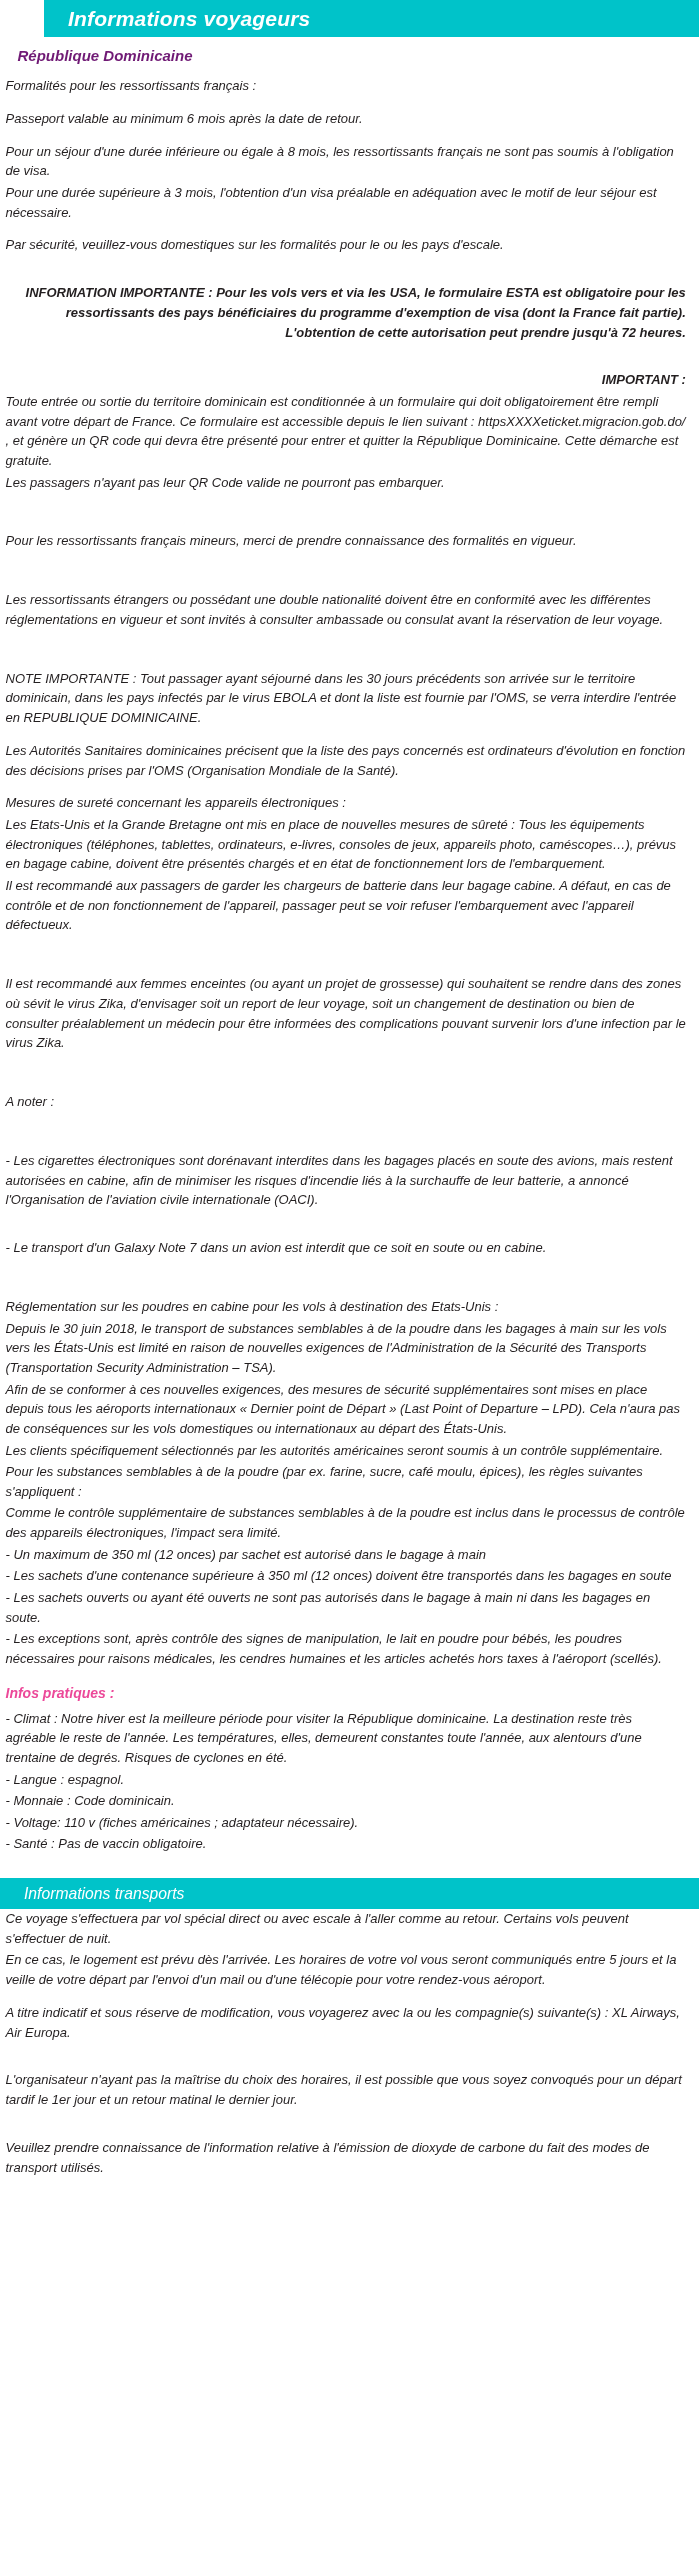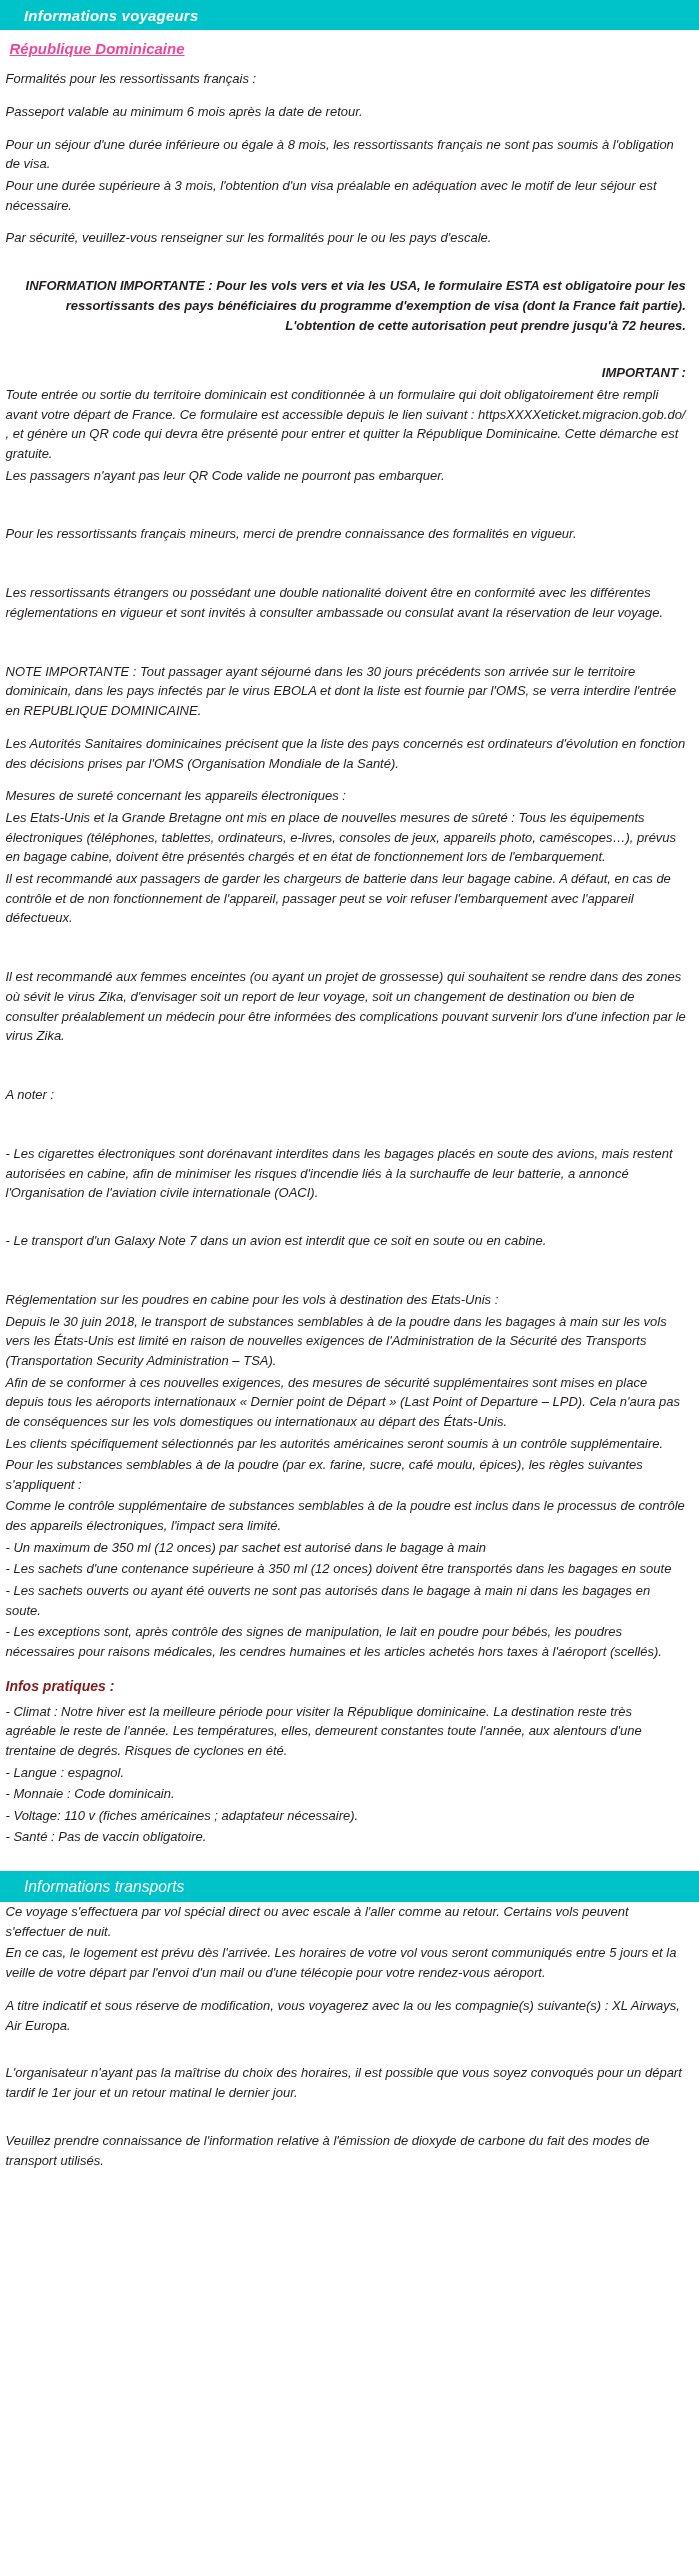--- a/index.html
+++ b/index.html
@@ -16,38 +16,38 @@
     width: 699px;
     box-sizing: border-box;
     position: relative;
     padding: 0 0 18.5px 0;
   }
   .banner {
     background: #00c3c9;
     color: #ffffff;
     font-style: italic;
     font-weight: bold;
-    font-size: 15px;
+    font-size: 21px;
     padding: 6.5px 0 6.5px 24px;
     letter-spacing: 0.2px;
+    margin-left: 44px;
   }
   .content {
     padding: 0 9.2px 0 5.5px;
   }
   h2.country {
-    color: #ec4899;
+    color: #701a75;
     font-style: italic;
     font-weight: bold;
     font-size: 15px;
-    margin: 10px 0 12px 4px;
+    margin: 10px 0 12px 12px;
     padding: 0;
-    text-decoration: underline;
   }
   h3.section {
-    color: #7f1d1d;
+    color: #ec4899;
     font-style: italic;
     font-weight: bold;
     font-size: 14px;
     margin: 16.6px 0 7.4px 0;
     padding: 0;
   }
   p {
     font-size: 13px;
     font-style: italic;
     line-height: 1.52;
@@ -84,21 +84,21 @@
   <div class="banner">Informations voyageurs</div>
 
   <div class="content">
 
     <h2 class="country">République Dominicaine</h2>
 
     <p>Formalités pour les ressortissants français :</p>
     <p>Passeport valable au minimum 6 mois après la date de retour.</p>
     <p class="tight">Pour un séjour d'une durée inférieure ou égale à 8 mois, les ressortissants français ne sont pas soumis à l'obligation de visa.</p>
     <p>Pour une durée supérieure à 3 mois, l'obtention d'un visa préalable en adéquation avec le motif de leur séjour est nécessaire.</p>
-    <p class="gap-lg">Par sécurité, veuillez-vous renseigner sur les formalités pour le ou les pays d'escale.</p>
+    <p class="gap-lg">Par sécurité, veuillez-vous domestiques sur les formalités pour le ou les pays d'escale.</p>
 
     <p class="bold gap-lg">INFORMATION IMPORTANTE : Pour les vols vers et via les USA, le formulaire ESTA est obligatoire pour les ressortissants des pays bénéficiaires du programme d'exemption de visa (dont la France fait partie). L'obtention de cette autorisation peut prendre jusqu'à 72 heures.</p>
 
     <p class="bold tight">IMPORTANT :</p>
     <p class="tight">Toute entrée ou sortie du territoire dominicain est conditionnée à un formulaire qui doit obligatoirement être rempli avant votre départ de France. Ce formulaire est accessible depuis le lien suivant : httpsXXXXeticket.migracion.gob.do/ , et génère un QR code qui devra être présenté pour entrer et quitter la République Dominicaine. Cette démarche est gratuite.</p>
     <p class="gap-xl">Les passagers n'ayant pas leur QR Code valide ne pourront pas embarquer.</p>
 
     <p class="gap-xl">Pour les ressortissants français mineurs, merci de prendre connaissance des formalités en vigueur.</p>
 
     <p class="gap-xl">Les ressortissants étrangers ou possédant une double nationalité doivent être en conformité avec les différentes réglementations en vigueur et sont invités à consulter ambassade ou consulat avant la réservation de leur voyage.</p>

